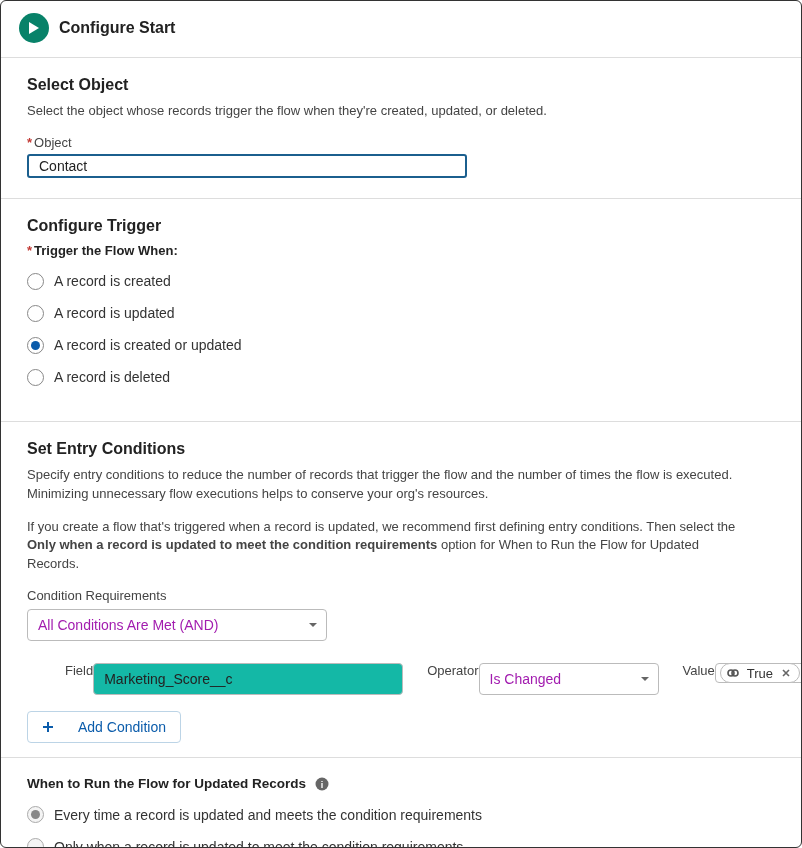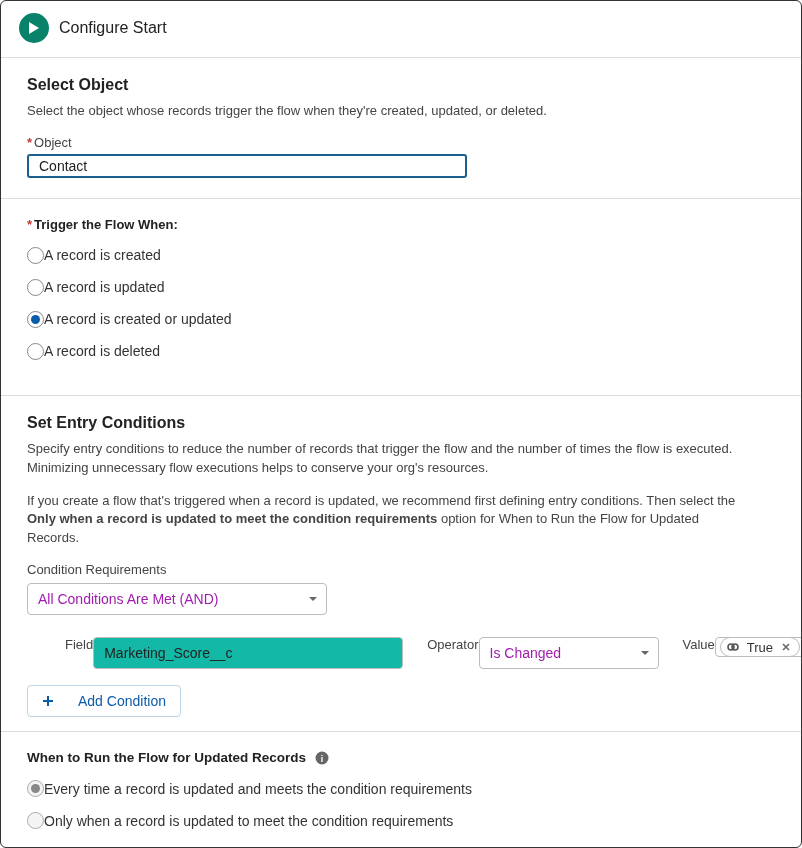--- a/index.html
+++ b/index.html
@@ -25,21 +25,21 @@
     padding: 12px 18px 14px 18px;
     border-bottom: 1px solid #ddd;
   }
   .play-badge {
     width: 30px; height: 30px;
     border-radius: 50%;
     background: #088269;
     display: flex; align-items: center; justify-content: center;
   }
   .play-badge svg { fill: #fff; }
-  .header-title { font-size: 16px; font-weight: 400; color: #222; text-align: center; }
+  .header-title { font-size: 16px; font-weight: 700; color: #222; text-align: center; }
   .section {
     padding: 18px 26px 20px 26px;
     border-bottom: 1px solid #ddd;
   }
   .section:last-child { border-bottom: none; }
   h2.section-title { font-size: 16px; font-weight: 600; margin-bottom: 8px; }
   .helptext { font-size: 13px; color: #444; line-height: 1.45; margin-bottom: 14px; max-width: 640px;}
   .req { color: #c23934; font-weight: 600; margin-right: 2px;}
   .field-label { font-size: 13px; color: #444; margin-bottom: 4px; display: block; }
   .input {
@@ -47,21 +47,21 @@
     border: 2px solid #1b5f8e;
     border-radius: 3px;
     padding: 0 10px;
     font-size: 14px;
     color: #222;
     background: #fff;
     outline: none;
   }
   .radio-group { margin-top: 4px; }
   .radio-row {
-    display: flex; align-items: center; 
+    display: flex; align-items: center; gap: 10px;
     margin: 15px 0;
     cursor: pointer;
   }
   .radio {
     width: 17px; height: 17px; border: 1.4px solid #888; border-radius: 50%;
     display: flex; align-items: center; justify-content: center;
     background: #fff;
   }
   .radio.selected::after {
     content: ""; width: 9px; height: 9px; border-radius: 50%; background: #0b5cab;
@@ -133,20 +133,21 @@
   </div>
 
   <div class="section">
     <h2 class="section-title">Select Object</h2>
     <p class="helptext">Select the object whose records trigger the flow when they're created, updated, or deleted.</p>
     <label class="field-label"><span class="req">*</span><span>Object</span></label>
     <input class="input" type="text" value="Contact" style="">
   </div>
 
   <div class="section">
+    <h2 class="section-title">Configure Trigger</h2>
     <div class="trigger-label"><span class="req">*</span><span>Trigger the Flow When:</span></div>
     <div class="radio-group">
       <div class="radio-row">
         <span class="radio"></span>
         <span class="radio-label">A record is created</span>
       </div>
       <div class="radio-row">
         <span class="radio"></span>
         <span class="radio-label">A record is updated</span>
       </div>

